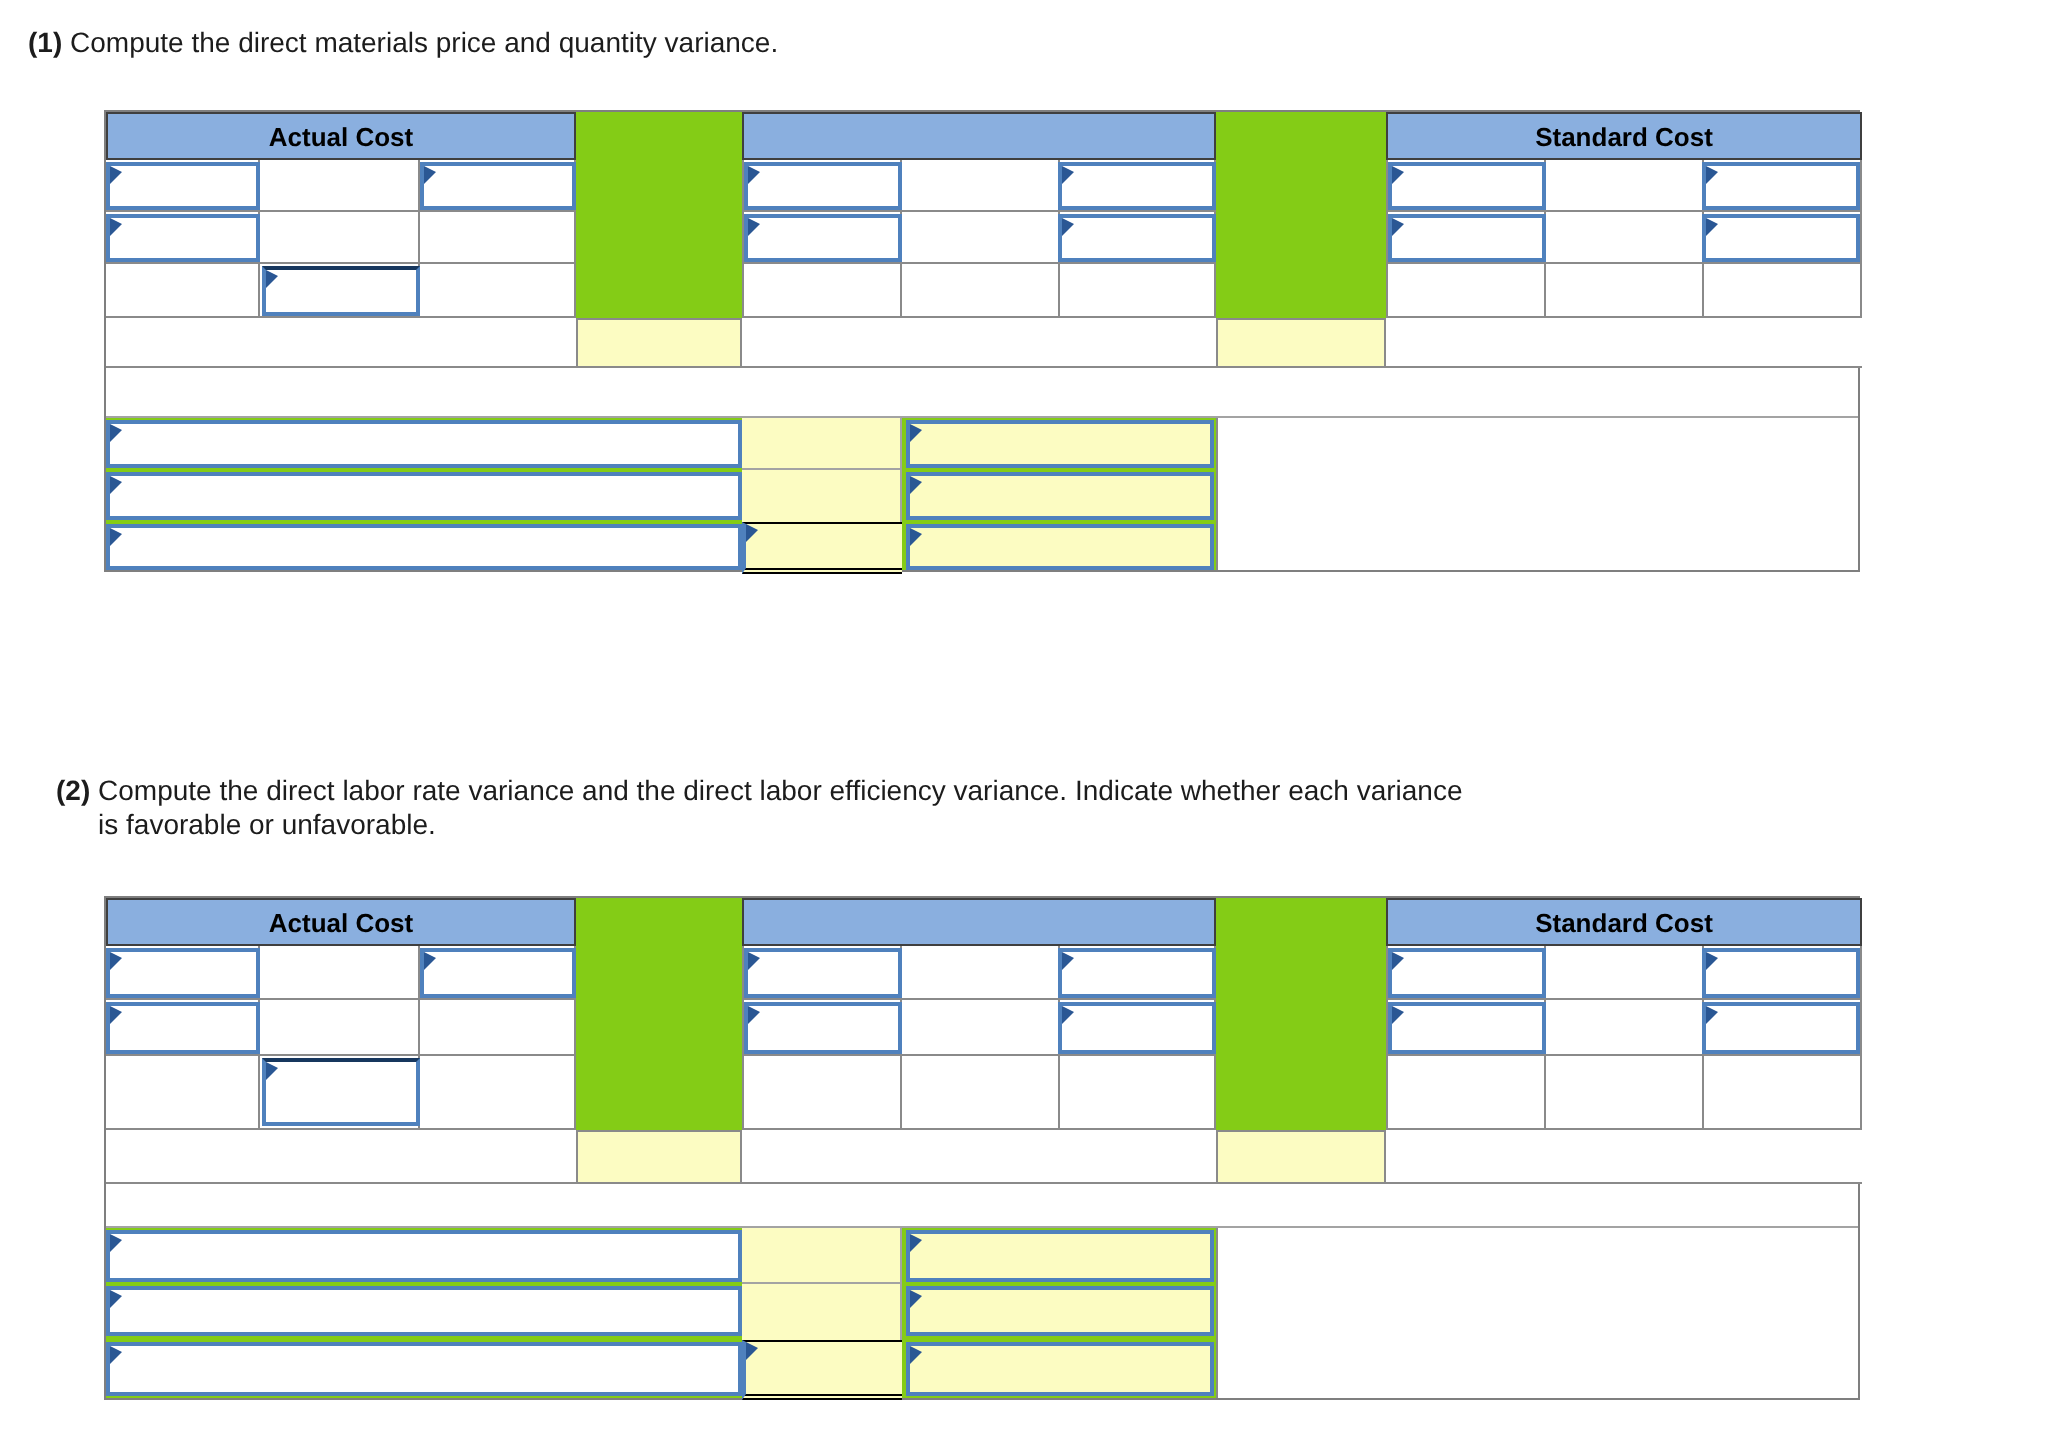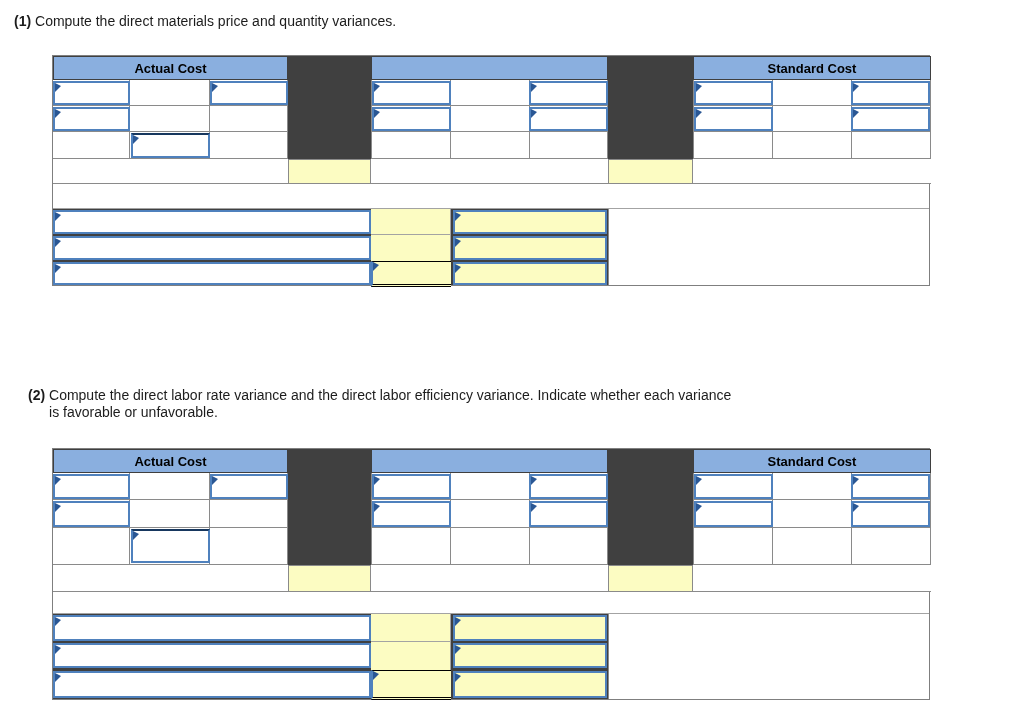--- a/index.html
+++ b/index.html
@@ -2,21 +2,21 @@
 <html><head>
 <meta charset="utf-8">
 <style>
   html,body{margin:0;padding:0;background:#fff;}
   body{width:1024px;height:728px;position:relative;overflow:hidden;
        font-family:"Liberation Sans",sans-serif;color:#1c1c1c;}
   .hd{position:absolute;font-size:14px;line-height:17px;white-space:nowrap;}
   .hd b{font-weight:bold;}
   .hd .wrap{display:inline-block;width:690px;vertical-align:top;white-space:normal;}
   
-  .vt{position:absolute;left:52px;width:878px;background:#404040;
+  .vt{position:absolute;left:52px;width:878px;background:#84cc16;
       border:1px solid #7f7f7f;box-sizing:border-box;}
   .vt *{box-sizing:border-box;}
   
   .bh{position:absolute;top:0;height:24px;background:#8aafdf;border:1px solid #3f3f3f;
       display:flex;align-items:center;justify-content:center;
       font-size:13px;font-weight:bold;color:#000;}
   
   .sec{position:absolute;display:grid;}
   .sec.bl{border-left:1px solid #8a8a8a;}
   .gc{border-right:1px solid #8a8a8a;border-bottom:1px solid #8a8a8a;background:#fff;}
@@ -37,21 +37,21 @@
   
   .ytot{position:absolute;background:#fcfcc2;border-left:2px solid #4f81bd;
         border-top:1px solid #000;border-bottom:3px double #000;}
   
   .sp{position:absolute;background:#fff;border-bottom:1px solid #a3a3a3;}
   .mr{position:absolute;background:#fff;border-left:1px solid #8a8a8a;}
 </style>
 </head>
 <body>
 
-<div class="hd" style="left:14px;top:13px;"><b>(1)</b> <span>Compute the direct materials price and quantity variances.</span></div>
+<div class="hd" style="left:14px;top:13px;"><b>(1)</b> <span>Compute the direct materials price and quantity variance.</span></div>
 
 <div class="vt" style="top:55px;height:231px;">
   <div class="bh" style="left:0;width:235px;">
       <span>Actual Cost</span>
     </div>
   <div class="bh" style="left:318px;width:237px;">
       <span></span>
     </div>
   <div class="bh" style="left:640px;width:238px;">
       <span>Standard Cost</span>

